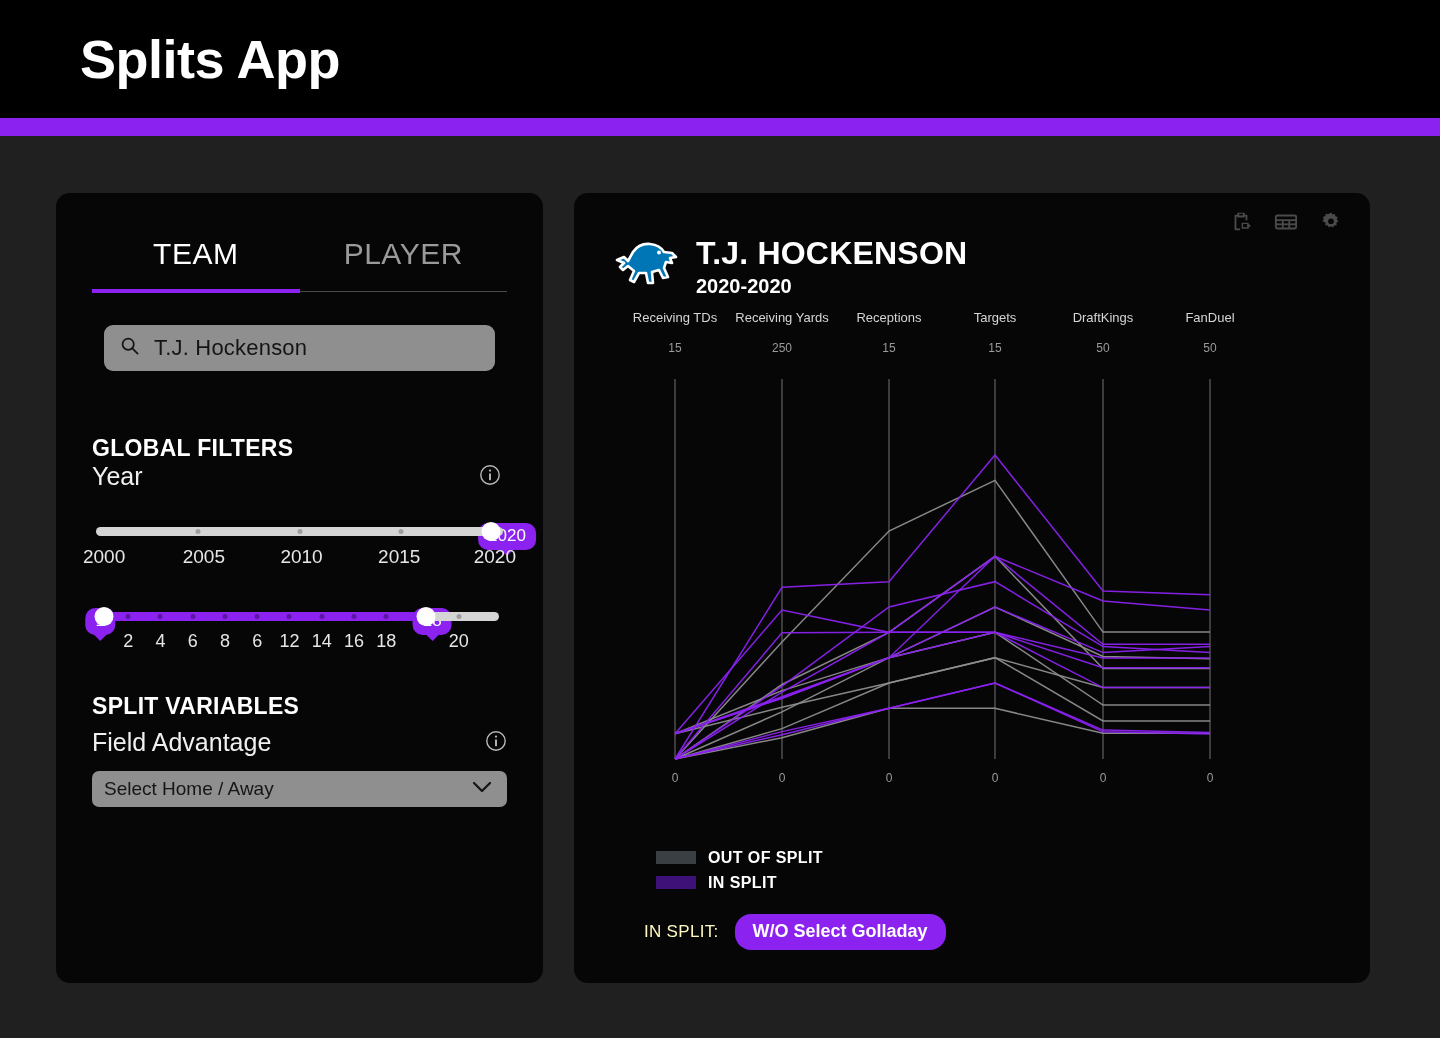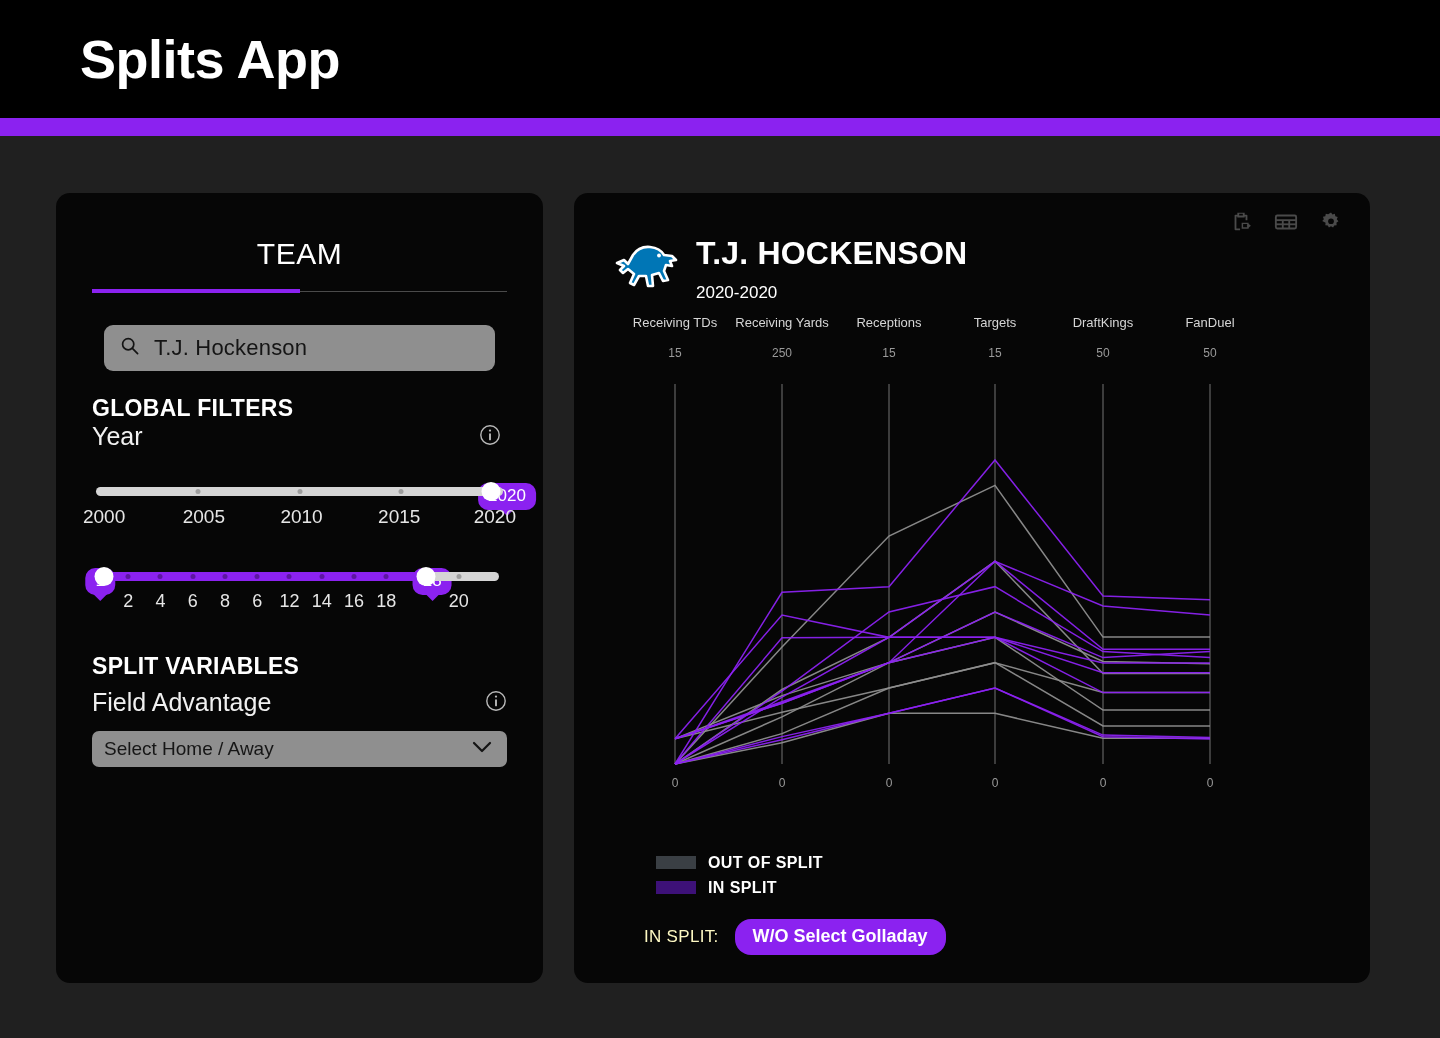--- a/index.html
+++ b/index.html
@@ -79,21 +79,21 @@
     color: #151515;
     font-size: 22px;
     letter-spacing: 0.2px;
   }
 
   .section-title {
     color: #ffffff;
     font-size: 23px;
     font-weight: 700;
     letter-spacing: 0.3px;
-    margin-top: 24px;
+    margin-top: 64px;
   }
   .filter-label-row {
     display: flex;
     align-items: center;
     justify-content: space-between;
     padding-right: 6px;
   }
   .filter-label {
     color: #f0f0f0;
     font-size: 25px;
@@ -199,23 +199,23 @@
   }
   .player-name {
     color: #ffffff;
     font-size: 32px;
     font-weight: 700;
     letter-spacing: 0.2px;
     line-height: 1.05;
   }
   .player-years {
     color: #ffffff;
-    font-size: 17px;
-    font-weight: 400;
-    margin-top: 12px;
+    font-size: 20px;
+    font-weight: 700;
+    margin-top: 4px;
   }
 
   
   .chart-area { position: relative; height: 545px; margin-top: 6px; }
   .chart-svg { display: block; }
 
   
   .legend { margin: 0 0 0 48px; }
   .legend-row { display: flex; align-items: center; gap: 12px; margin-bottom: 7px; margin-left: 12px; }
   .legend-swatch { width: 40px; height: 13px; }
@@ -243,20 +243,21 @@
   <div class="app-title">Splits App</div>
 </div>
 <div class="accent-bar"></div>
 
 <div class="page">
 
   <div class="side-card">
 
     <div class="tabs">
       <div class="tab active">TEAM</div>
+      <div class="tab inactive">PLAYER</div>
     </div>
     <div class="tab-underline">
       <div class="u active"></div>
       <div class="u idle"></div>
     </div>
 
     <div class="search-wrap">
       <span>
         <svg width="20" height="20" viewBox="0 0 20 20">
           <circle cx="8.2" cy="8.2" r="5.6" fill="none" stroke="#141414" stroke-width="1.7"></circle>

